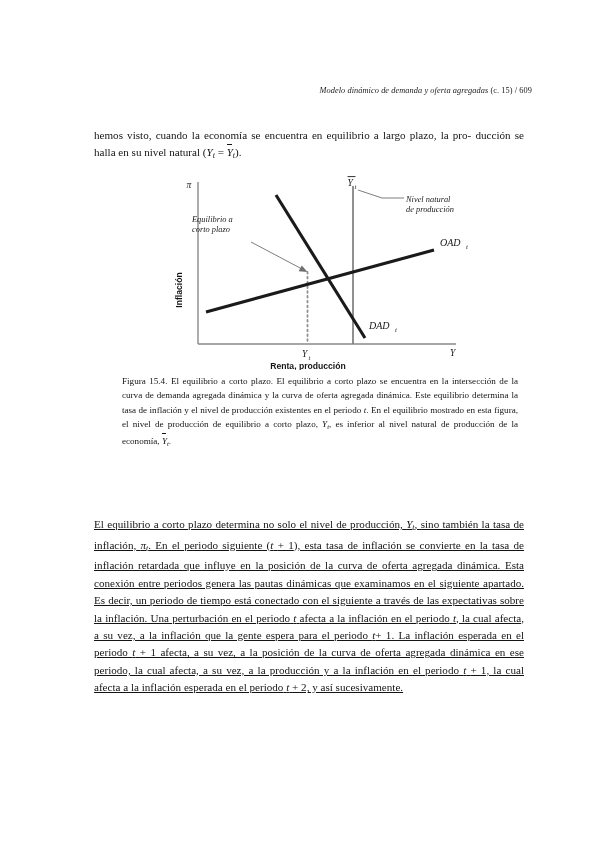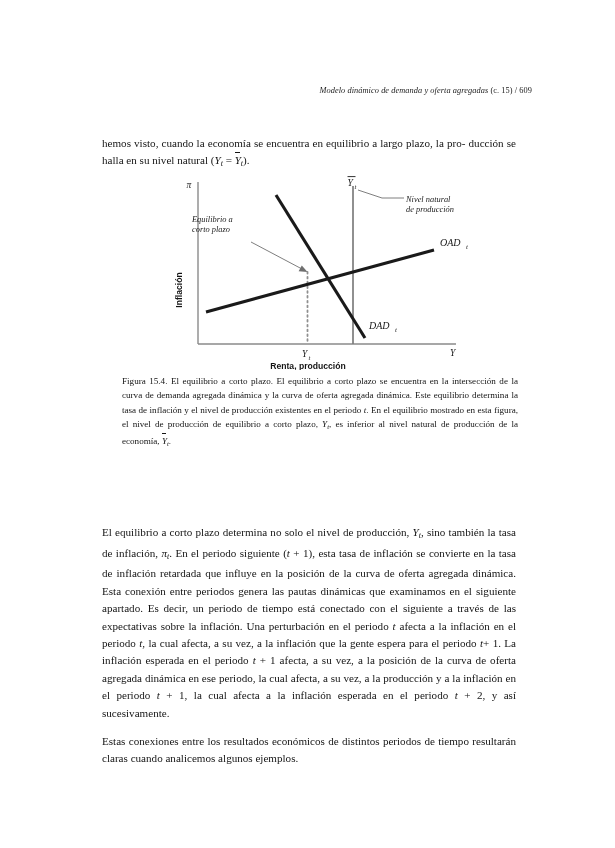--- a/index.html
+++ b/index.html
@@ -51,24 +51,24 @@
     font-size: 11.1px;
     line-height: 17.4px;
     text-align: justify;
     color: #141414;
   }
   #intro-para { top: 119px; }
   #para-1 { top: 508px; }
   #para-2 { top: 717px; }
 
   .body-col p {
-    margin: 16px;
+    margin: 8px;
     text-indent: 0;
   }
-  .indent { text-indent: 16px; }
+  .indent { text-indent: 16px; text-decoration: underline; }
 
   i, .it { font-style: italic; }
 
   .var { font-style: italic; }
   .sub {
     font-style: italic;
     font-size: 0.72em;
     vertical-align: -0.28em;
     letter-spacing: 0;
   }
@@ -193,17 +193,14 @@
   </div>
 
   <div class="caption">
     <p><b>Figura 15.4.</b> <b>El equilibrio a corto plazo.</b> <span>El equilibrio a corto plazo se encuentra en la intersección de la curva de demanda agregada dinámica y la curva de oferta agregada dinámica. Este equilibrio determina la tasa de inflación y el nivel de producción existentes en el periodo</span> <span class="var">t</span><span>. En el equilibrio mostrado en esta figura, el nivel de producción de equilibrio a corto plazo,</span> <span class="var">Y</span><span class="sub">t</span><span>, es inferior al nivel natural de producción de la economía,</span> <span class="ovb">Y</span><span class="sub">t</span><span>.</span></p>
   </div>
 
   <div class="body-col" id="para-1">
     <p class="indent"><span>El equilibrio a corto plazo determina no solo el nivel de producción,</span> <span class="var">Y</span><span class="sub">t</span><span>, sino también la tasa de inflación,</span> <span class="var">π</span><span class="sub">t</span><span>. En el periodo siguiente (</span><span class="var">t</span> <span>+ 1</span><span>), esta tasa de inflación se convierte en la tasa de inflación retardada que influye en la posición de la curva de oferta agregada dinámica. Esta conexión entre periodos genera las pautas dinámicas que examinamos en el siguiente apartado. Es decir, un periodo de tiempo está conectado con el siguiente a través de las expectativas sobre la inflación. Una perturbación en el periodo</span> <span class="var">t</span> <span>afecta a la inflación en el periodo</span> <span class="var">t</span><span>, la cual afecta, a su vez, a la inflación que la gente espera para el periodo</span> <span class="var">t</span><span>+ 1. La inflación esperada en el periodo</span> <span class="var">t</span> <span>+ 1 afecta, a su vez, a la posición de la curva de oferta agregada dinámica en ese periodo, la cual afecta, a su vez, a la producción y a la inflación en el periodo</span> <span class="var">t</span> <span>+ 1, la cual afecta a la inflación esperada en el periodo</span> <span class="var">t</span> <span>+ 2, y así sucesivamente.</span></p>
   </div>
 
-  <div class="body-col" id="para-2">
-    <p class="indent">Estas conexiones entre los resultados económicos de distintos periodos de tiempo resultarán claras cuando analicemos algunos ejemplos.</p>
-  </div>
 
 </div>
 
 </body></html>

